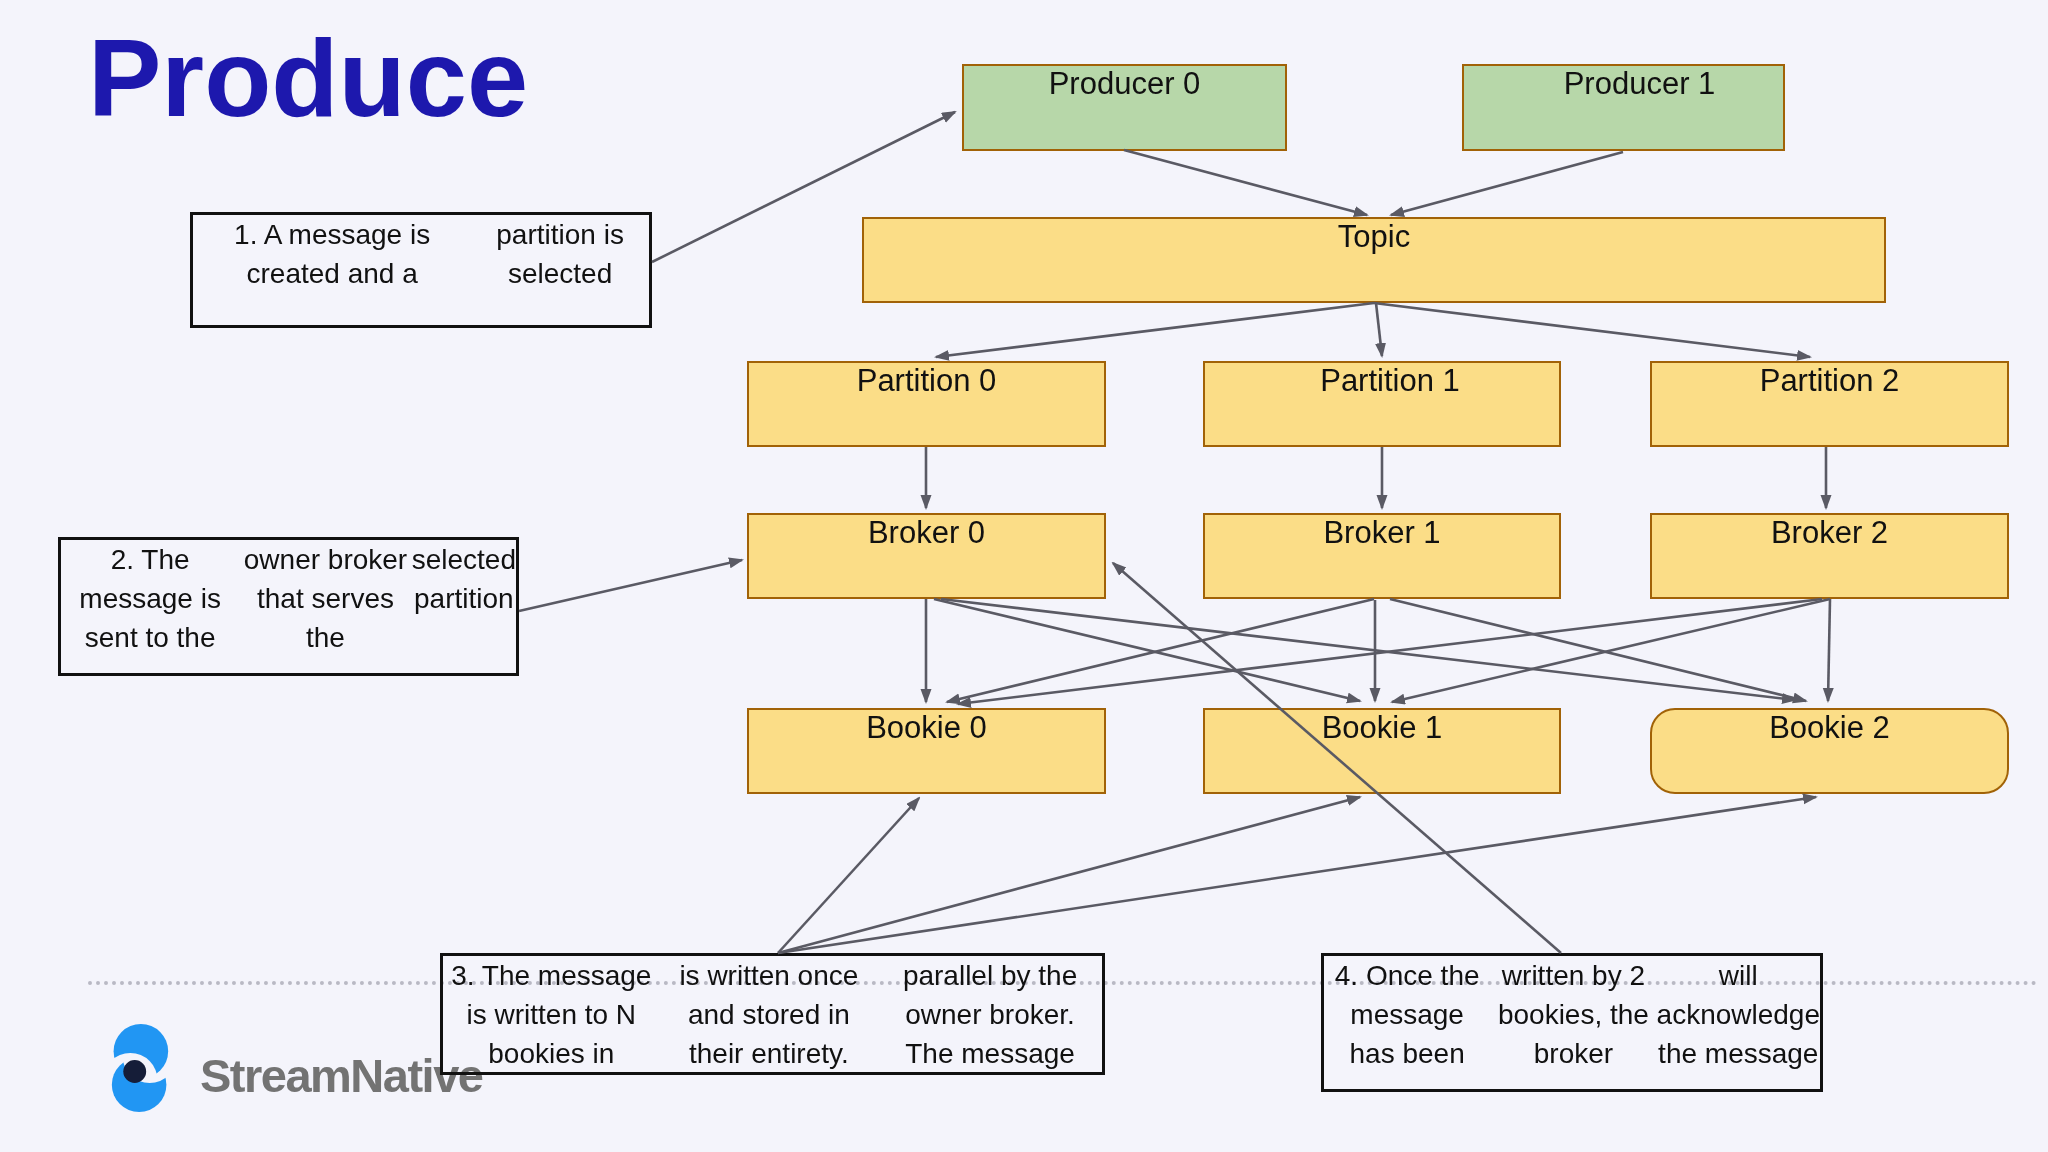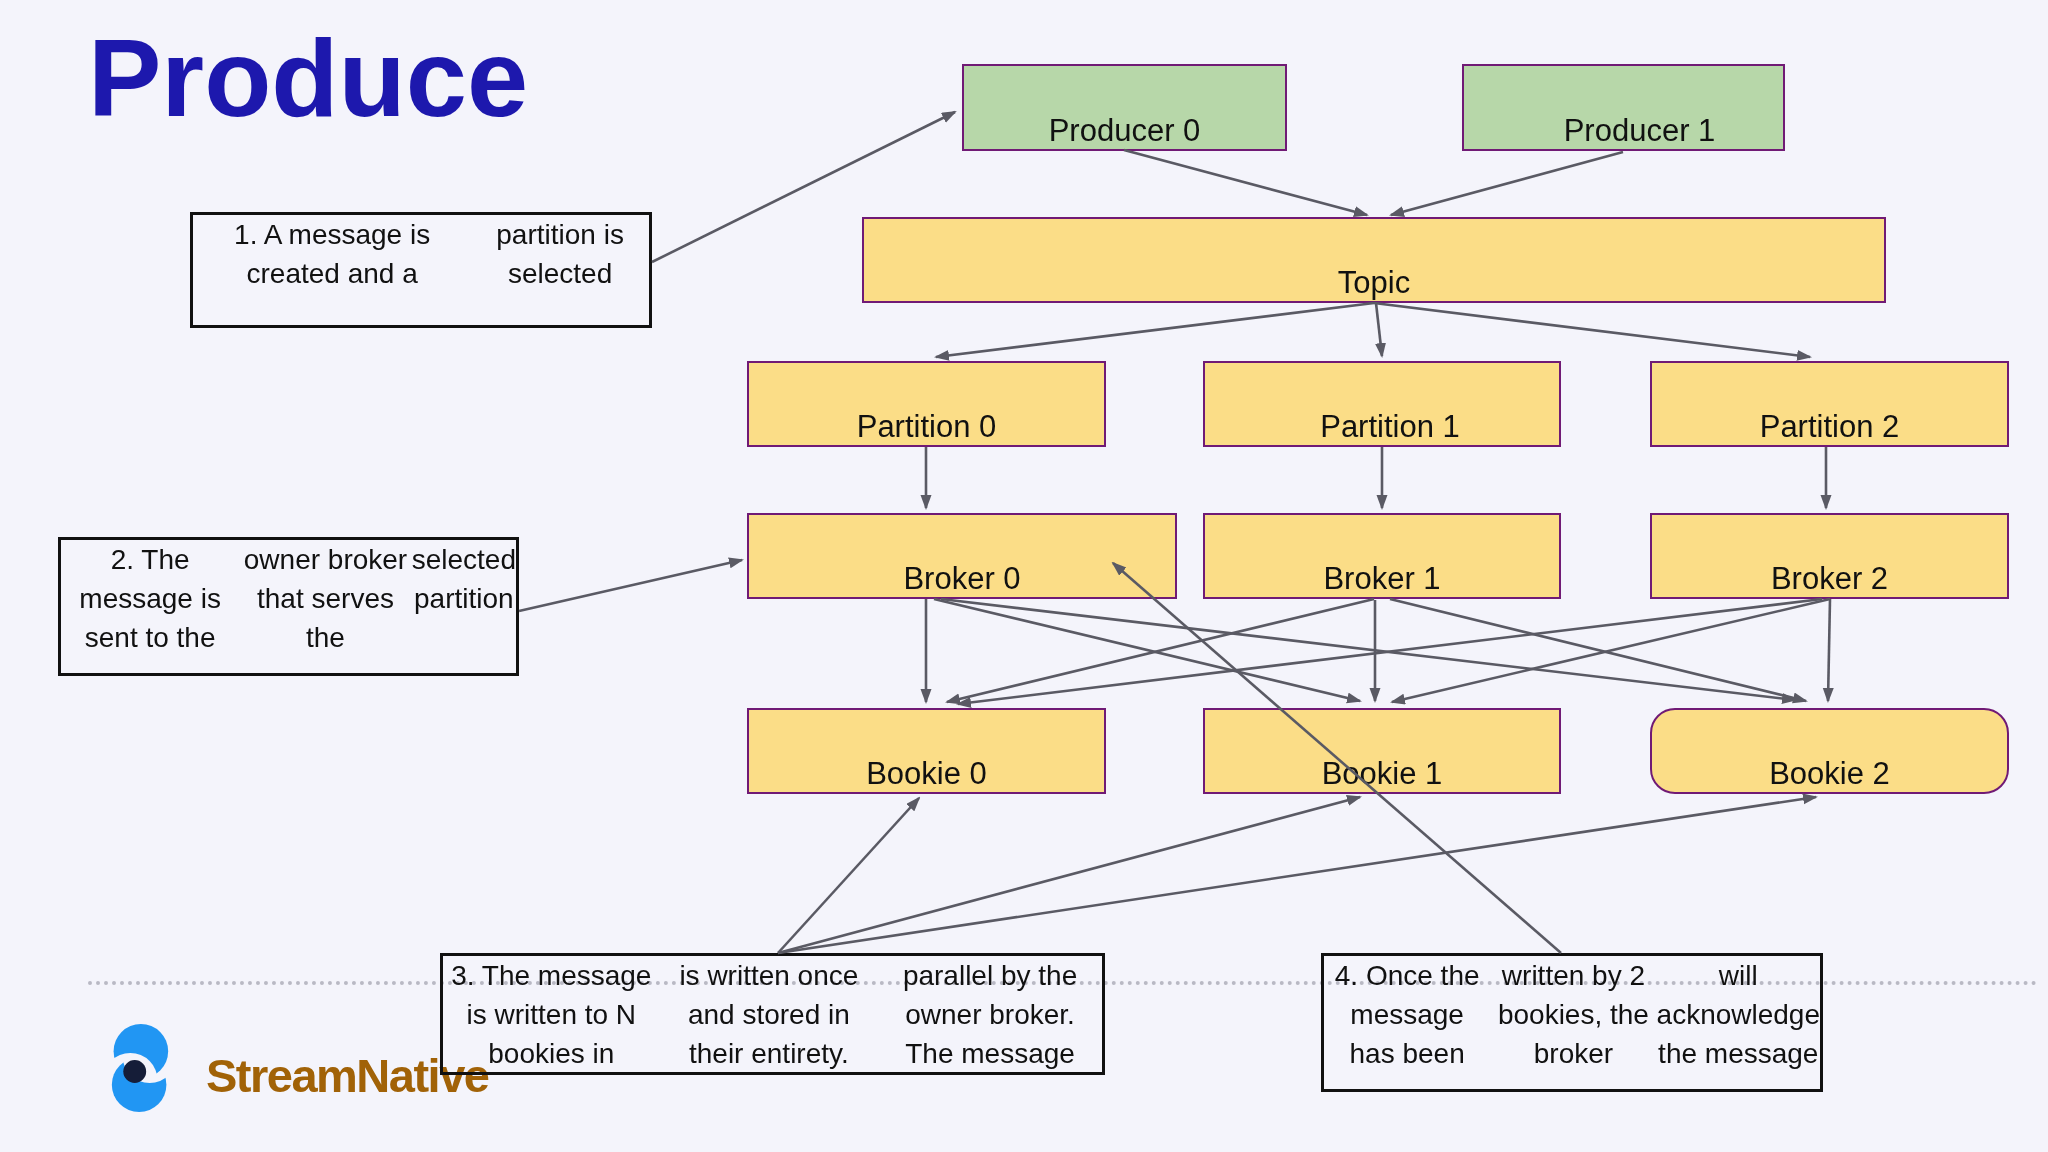--- a/index.html
+++ b/index.html
@@ -12,43 +12,43 @@
     position:absolute;left:88px;top:14px;
     font-size:110px;font-weight:700;color:#1d18ad;
     letter-spacing:0px;z-index:2;
   }
   .dotted-line{
     position:absolute;left:88px;top:981px;width:1950px;height:0;
     border-top:4px dotted #b9b9c4;z-index:1;
   }
   .node{
     position:absolute;box-sizing:border-box;
-    border:2px solid #701a75;
-    display:flex;align-items:flex-end;justify-content:center;
+    border:2px solid #a16207;
+    display:flex;align-items:flex-start;justify-content:center;
     font-size:31px;color:#111;z-index:3;
   }
   .node.producer{background:#b7d7a9;}
   .node.topic,.node.partition,.node.broker,.node.bookie{background:#fbdd87;}
   .note{
     position:absolute;box-sizing:border-box;
     border:3px solid #111;background:transparent;
     display:flex;align-items:flex-start;justify-content:center;
     font-size:28px;line-height:39px;color:#111;text-align:center;z-index:4;
   }
   #arrow-layer{
     position:absolute;left:0;top:0;width:2048px;height:1152px;
     z-index:5;pointer-events:none;
   }
   .logo{
     position:absolute;left:96px;top:1022px;display:flex;align-items:center;z-index:2;
   }
   .logo svg{width:88px;height:92px;}
   .logo .wordmark{
-    margin-left:22px;margin-top:14px;
-    font-size:47px;font-weight:800;color:#a16207;letter-spacing:-1.5px;
+    margin-left:16px;margin-top:14px;
+    font-size:47px;font-weight:800;color:#737373;letter-spacing:-1.5px;
   }
 </style>
 </head>
 <body>
 
 <div class="page-title">Produce</div>
 
 <div class="dotted-line"></div>
 
 <div id="diagram">
@@ -63,21 +63,21 @@
     </div>
     <div class="node partition" style="left: 747px; top: 361px; width: 359px; height: 86px;">
       <span>Partition 0</span>
     </div>
     <div class="node partition" style="left: 1203px; top: 361px; width: 358px; height: 86px; padding-left: 16px;">
       <span>Partition 1</span>
     </div>
     <div class="node partition" style="left: 1650px; top: 361px; width: 359px; height: 86px;">
       <span>Partition 2</span>
     </div>
-    <div class="node broker" style="left: 747px; top: 513px; width: 430px; height: 86px;">
+    <div class="node broker" style="left: 747px; top: 513px; width: 359px; height: 86px;">
       <span>Broker 0</span>
     </div>
     <div class="node broker" style="left: 1203px; top: 513px; width: 358px; height: 86px;">
       <span>Broker 1</span>
     </div>
     <div class="node broker" style="left: 1650px; top: 513px; width: 359px; height: 86px;">
       <span>Broker 2</span>
     </div>
     <div class="node bookie" style="left: 747px; top: 708px; width: 359px; height: 86px;">
       <span>Bookie 0</span>

